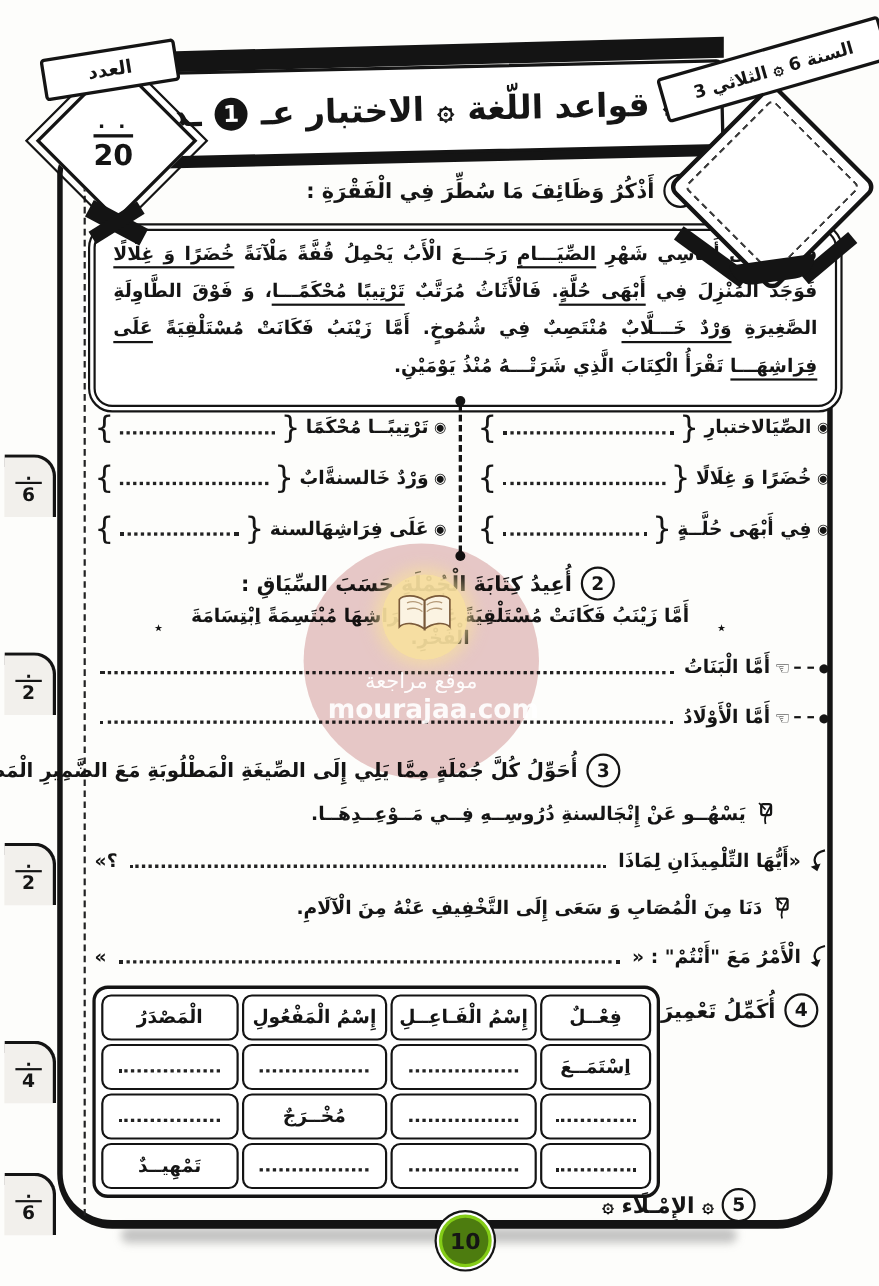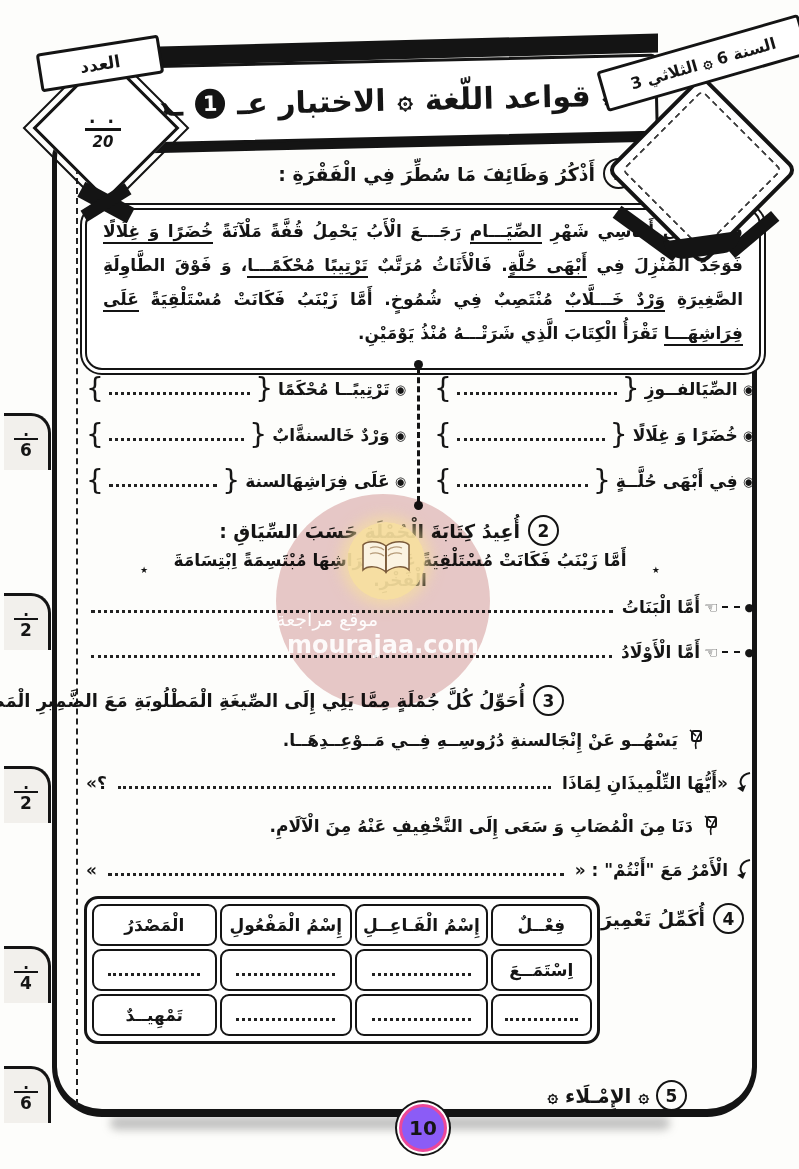--- a/index.html
+++ b/index.html
@@ -31,21 +31,21 @@
   .numcircle{display:inline-flex;width:30px;height:30px;background:#141414;color:#fff;border-radius:50%;
              align-items:center;justify-content:center;font-size:21px;font-weight:bold;}
   
   .badge-left{position:absolute;left:22px;top:44px;width:168px;height:195px;z-index:5;}
   .bl-diamond{position:absolute;left:32px;top:32px;width:98px;height:98px;background:#fff;
               border:3px solid #141414;outline:2px solid #141414;outline-offset:5px;transform:rotate(45deg);}
   .bl-frac{position:absolute;left:32px;top:44px;width:98px;height:86px;display:flex;flex-direction:column;
            align-items:center;justify-content:center;font-weight:bold;}
   .bl-dots{font-size:17px;letter-spacing:3px;height:14px;line-height:10px;}
   .bl-bar{width:36px;border-top:3px solid #141414;margin:2px 0;}
-  .bl-den{font-size:15px;font-style:italic;}
+  .bl-den{font-size:26px;}
   .bl-ribbon{position:absolute;left:16px;top:0;width:118px;height:33px;background:#fff;border:3px solid #141414;
              transform:rotate(-9deg);display:flex;align-items:center;justify-content:center;
              font-size:17px;font-weight:bold;border-radius:4px;}
   .bl-tail{position:absolute;left:56px;top:150px;width:56px;height:17px;background:#141414;transform:rotate(28deg);}
   .bl-tail2{position:absolute;left:58px;top:152px;width:52px;height:13px;background:#141414;transform:rotate(-32deg);}
   
   .badge-right{position:absolute;left:606px;top:78px;width:190px;height:200px;z-index:5;}
   .br-diamond{position:absolute;left:28px;top:24px;width:128px;height:128px;background:#fff;
               border:4px solid #141414;transform:rotate(45deg);border-radius:10px;}
   .br-dash{position:absolute;inset:7px;border:2px dashed #3a3a3a;border-radius:6px;}
@@ -100,33 +100,33 @@
   .tablewrap{position:absolute;left:84px;top:896px;width:506px;border:3px solid #141414;border-radius:14px;
              padding:2px;z-index:2;background:#fff;}
   table{width:100%;border-collapse:separate;border-spacing:3px;direction:rtl;}
   th,td{border:2.5px solid #141414;border-radius:9px;text-align:center;font-weight:bold;
         font-size:17px;height:38px;background:#fff;padding:0 4px;}
   .dotcell{display:inline-block;width:82%;border-bottom:3px dotted #222;height:10px;}
   
   .q5line{position:absolute;top:1080px;right:112px;direction:rtl;display:flex;align-items:center;gap:7px;
           font-size:20px;font-weight:bold;z-index:3;white-space:nowrap;}
   .q5line .orn{font-size:18px;}
-  .pageno{position:absolute;left:399px;top:1104px;width:42px;height:42px;background:#8b5cf6;border:3px solid #ec4899;
+  .pageno{position:absolute;left:399px;top:1104px;width:42px;height:42px;background:#4d7c0f;border:3px solid #84cc16;
           border-radius:50%;box-shadow:0 0 0 2px #fff,0 0 0 4px #141414;display:flex;align-items:center;
           justify-content:center;font-size:20px;font-weight:bold;z-index:6;}
   
   .wm{pointer-events:none;}
   .wm-pink{position:absolute;left:276px;top:494px;width:214px;height:214px;border-radius:50%;
            background:rgba(213,156,156,0.55);mix-blend-mode:multiply;z-index:8;}
   .wm-yellow{position:absolute;left:347px;top:522px;width:78px;height:78px;border-radius:50%;
              background:rgba(247,224,158,0.92);box-shadow:0 0 14px 6px rgba(247,224,158,0.7);z-index:9;}
   .wm-book{position:absolute;left:358px;top:538px;z-index:10;}
-  .wm-t1{position:absolute;left:276px;top:608px;width:214px;font-size:19px;
+  .wm-t1{position:absolute;left:276px;top:608px;width:214px;text-align:center;font-size:19px;
          color:rgba(255,255,255,0.95);z-index:10;}
-  .wm-t2{position:absolute;left:276px;top:631px;width:214px;text-align:center;font-size:24px;font-weight:bold;
+  .wm-t2{position:absolute;left:276px;top:631px;width:214px;text-align:right;font-size:24px;font-weight:bold;
          color:rgba(255,255,255,0.9);z-index:10;}
 </style>
 </head>
 <body>
 
 <div class="page">
 
   <div class="frame"></div>
   <div class="margin-dash"></div>
   <div class="bottom-smudge"></div>
@@ -204,21 +204,21 @@
   <div class="qhead" style="top:158px;right:165px">
     <span class="qnum">1</span>
     <span>أَذْكُرُ وَظَائِفَ مَا سُطِّرَ فِي الْفَقْرَةِ :</span>
   </div>
 
   <div class="para"><span>فِي إِحْدَى أَمَاسِي شَهْرِ </span><span class="u">الصِّيَـــامِ</span><span> رَجَـــعَ الْأَبُ يَحْمِلُ قُفَّةً مَلْآنَةً </span><span class="u">خُضَرًا وَ غِلَالًا</span><span> فَوَجَدَ الْمَنْزِلَ فِي </span><span class="u">أَبْهَى حُلَّةٍ</span><span>. فَالْأَثَاثُ مُرَتَّبٌ </span><span class="u">تَرْتِيبًا مُحْكَمًـــا</span><span>، وَ فَوْقَ الطَّاوِلَةِ الصَّغِيرَةِ </span><span class="u">وَرْدٌ خَـــلَّابٌ</span><span> مُنْتَصِبٌ فِي شُمُوخٍ. أَمَّا زَيْنَبُ فَكَانَتْ مُسْتَلْقِيَةً </span><span class="u">عَلَى فِرَاشِهَـــا</span><span> تَقْرَأُ الْكِتَابَ الَّذِي شَرَتْـــهُ مُنْذُ يَوْمَيْنِ.</span></div>
 
   <div class="pairs">
     <div class="pair">
       <span class="bullet">◉</span>
-      <span>الصِّيَالفــوزِ</span>
+      <span>الصِّيَالاختبارِ</span>
       <span class="blank">
           <span class="brace">{</span>
           <span class="dotline"></span>
           <span class="brace">}</span>
         </span>
     </div>
     <div class="pair">
       <span class="bullet">◉</span>
       <span>تَرْتِيبًــا مُحْكَمًا</span>
       <span class="blank">
@@ -352,20 +352,26 @@
       </tr>
       <tr>
         <td>اِسْتَمَــعَ</td>
         <td><span class="dotcell"></span></td>
         <td><span class="dotcell"></span></td>
         <td><span class="dotcell"></span></td>
       </tr>
       <tr>
         <td><span class="dotcell"></span></td>
         <td><span class="dotcell"></span></td>
+        <td>مُخْــرَجٌ</td>
+        <td><span class="dotcell"></span></td>
+      </tr>
+      <tr>
+        <td><span class="dotcell"></span></td>
+        <td><span class="dotcell"></span></td>
         <td><span class="dotcell"></span></td>
         <td>تَمْهِيــدٌ</td>
       </tr>
     </tbody>
       </table>
   </div>
 
   <div class="q5line">
     <span class="qnum">5</span>
     <span class="orn">۞</span>

